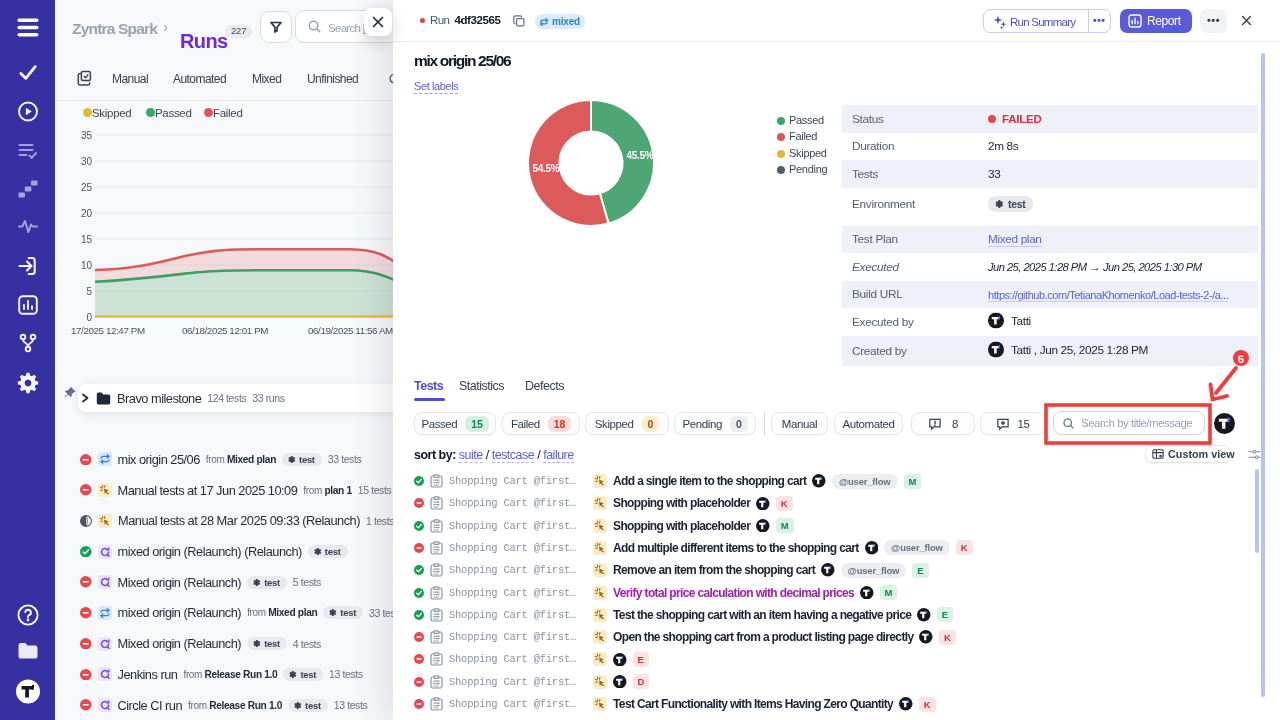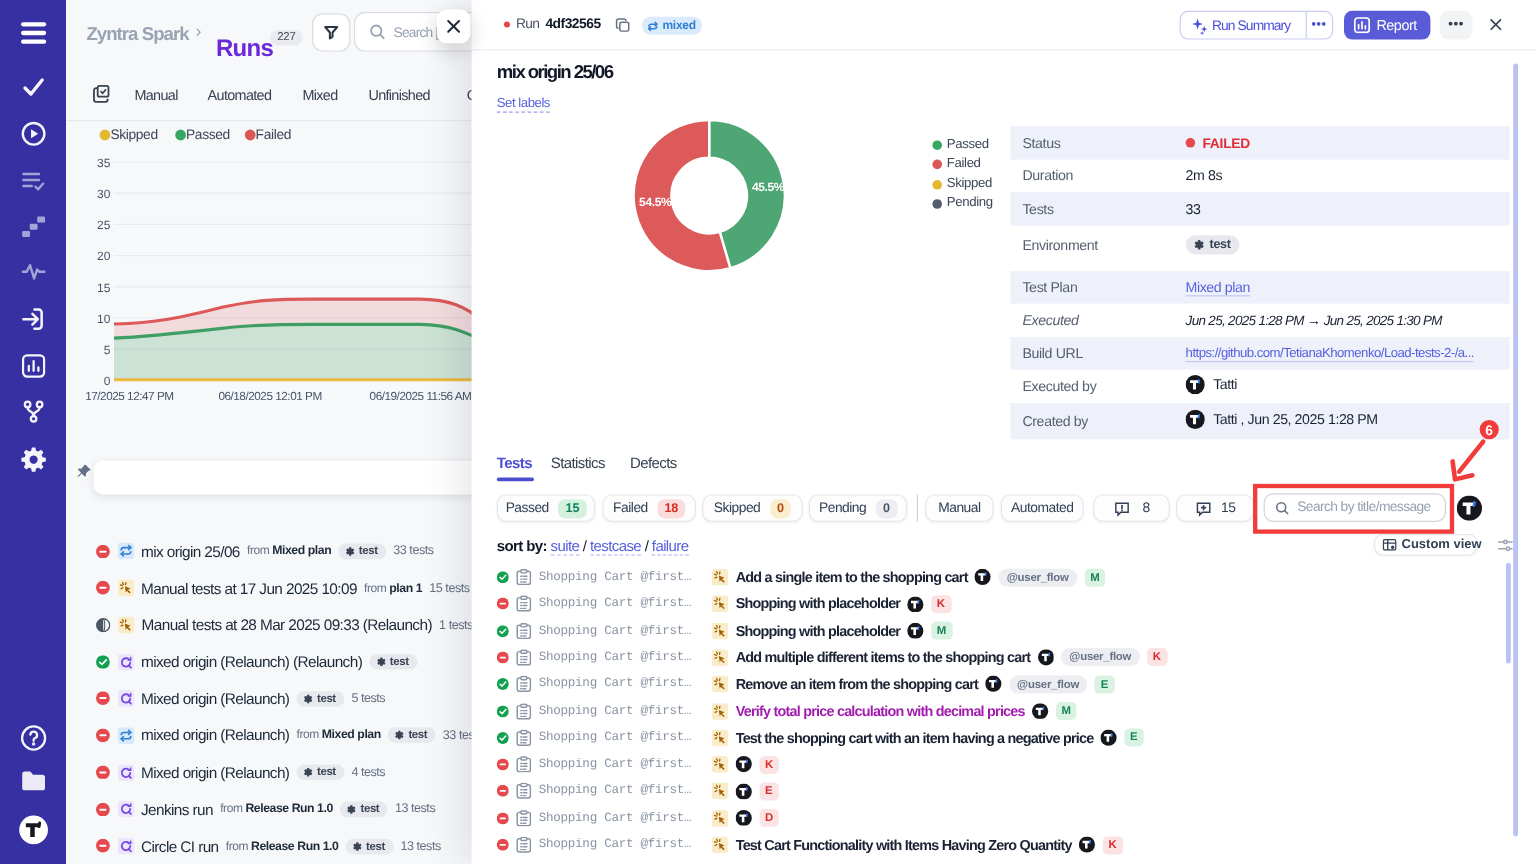--- a/index.html
+++ b/index.html
@@ -95,20 +95,31 @@
   </svg>
   <div class="abs" style="left:16px; top:325px; font-size:9.8px; letter-spacing:-0.4px; color:#475467;">17/2025 12:47 PM</div>
   <div class="abs" style="left:127px; top:325px; font-size:9.8px; letter-spacing:-0.4px; color:#475467;">06/18/2025 12:01 PM</div>
   <div class="abs" style="left:253px; top:325px; font-size:9.8px; letter-spacing:-0.4px; color:#475467;">06/19/2025 11:56 AM</div>
 
   <div id="runlist" class="abs" style="left:0; top:0; width:1225px; height:720px;">
       <div class="abs" style="left:23px; top:384px; width:1202px; height:28px; background:#fff; border-radius:8px; box-shadow:0 2px 8px rgba(16,24,40,.10);"></div>
           <svg class="abs" style="left:8px; top:386px;" width="14" height="14" viewBox="0 0 16 16" fill="#667085">
         <path d="M9.5 1.5 14.5 6.5 13.2 7.1 12.6 6.9 9.8 9.7 9.9 11.8 8.9 12.8 5.9 9.8 2.5 13.2 1.8 12.5 5.2 9.1 2.2 6.1 3.2 5.1 5.3 5.2 8.1 2.4 7.9 1.8Z"></path>
       </svg>
+      <div class="runrow" style="left:25px; top:384px; height:28px;">
+        <svg width="10" height="10" viewBox="0 0 10 10" fill="none" stroke="#1d2939" stroke-width="1.8" stroke-linecap="round" stroke-linejoin="round" style="flex:none">
+          <path d="M3 1.5 7.5 5 3 8.5"></path>
+        </svg>
+        <svg width="15" height="13" viewBox="0 0 15 13" style="flex:none">
+          <path d="M0.8 2A1.6 1.6 0 0 1 2.4 0.5h3.2l1.6 1.9h5.4A1.6 1.6 0 0 1 14.2 4v6.8a1.6 1.6 0 0 1-1.6 1.6H2.4a1.6 1.6 0 0 1-1.6-1.6z" fill="#1d2939"></path>
+        </svg>
+        <span class="rname">Bravo milestone</span>
+        <span style="font-size:10.5px;letter-spacing:-0.4px;color:#667085;">124 tests</span>
+        <span style="font-size:10.5px;letter-spacing:-0.4px;color:#667085;">33 runs</span>
+      </div>
       <div class="runrow" style="left:25px; top:445.4px; height:28px;">
         <svg width="11.5" height="11.5" viewBox="0 0 11 11" style="flex:none">
           <circle cx="5.5" cy="5.5" r="5.5" fill="#e5484d"></circle>
           <rect x="2.6" y="4.7" width="5.8" height="1.6" rx="0.8" fill="#fff"></rect>
         </svg>
         <svg width="14" height="14" viewBox="0 0 16 16" style="flex:none">
           <rect width="16" height="16" rx="3.6" fill="#d8e9fc"></rect>
           <g fill="none" stroke="#2f80d4" stroke-width="1.5" stroke-linecap="round" stroke-linejoin="round">
             <path d="M10.5 3 12.6 5 10.5 7"></path>
             <path d="M12.6 5H5.7A2.4 2.4 0 0 0 3.4 7.1"></path>
@@ -743,20 +754,21 @@
         </svg>
       <span style="font-family:'Liberation Mono',monospace; font-size:10.5px; color:#8a93a3; letter-spacing:-0.25px;">Shopping Cart @first…</span>
       <span style="width:5px;"></span>
         <svg width="14" height="14" viewBox="0 0 14 14" style="flex:none">
           <rect width="14" height="14" rx="3.2" fill="#faecc8"></rect>
           <g stroke="#a16207" stroke-width="1.1" stroke-linecap="round">
             <path d="M4.2 2.4 4.9 4 M2.4 4.4 4 5.1 M2.9 7.6 4.4 6.9 M6.9 2.6 6.6 4.2"></path>
           </g>
           <path d="M6 5.6 10.8 7.5 8.7 8.5 11 10.8 9.9 11.6 7.8 9.3 6.8 11Z" fill="#a16207"></path>
         </svg>
+      <span style="font-size:12px; font-weight:700; color:#1a2233; letter-spacing:-0.65px;">Open the shopping cart from a product listing page directly</span>
       <svg width="13.5" height="13.5" viewBox="0 0 24 24" style="flex:none">
           <circle cx="12" cy="12" r="12" fill="#16181d"></circle>
           <path d="M5.6 6.6h11v3.4h-3.6v8h-3.8v-8H5.6z" fill="#fff"></path>
           <rect x="15.3" y="5.2" width="2.6" height="5.6" rx="1.3" fill="#3c78f0" transform="rotate(9 16.6 8)"></rect>
         </svg>
       <span style="background:#fbe3e3;color:#d92d2d; font-size:9.5px; font-weight:700; border-radius:4px; padding:2px 5px;">K</span>
     </div>
       <div class="abs" style="left:21px; top:648.4px; height:22px; display:flex; align-items:center; gap:6px; white-space:nowrap;">
       <svg width="10" height="10" viewBox="0 0 11 11" style="flex:none">
           <circle cx="5.5" cy="5.5" r="5.5" fill="#e5484d"></circle>

